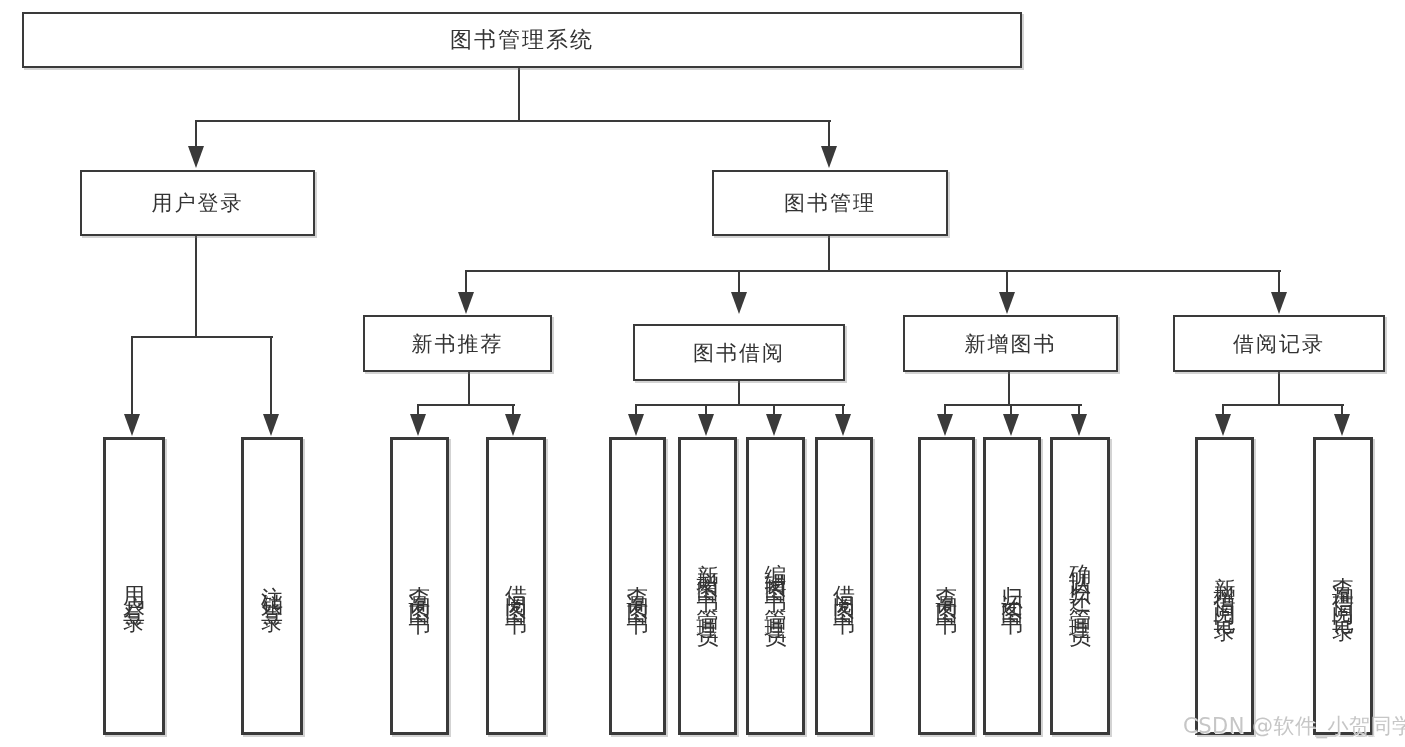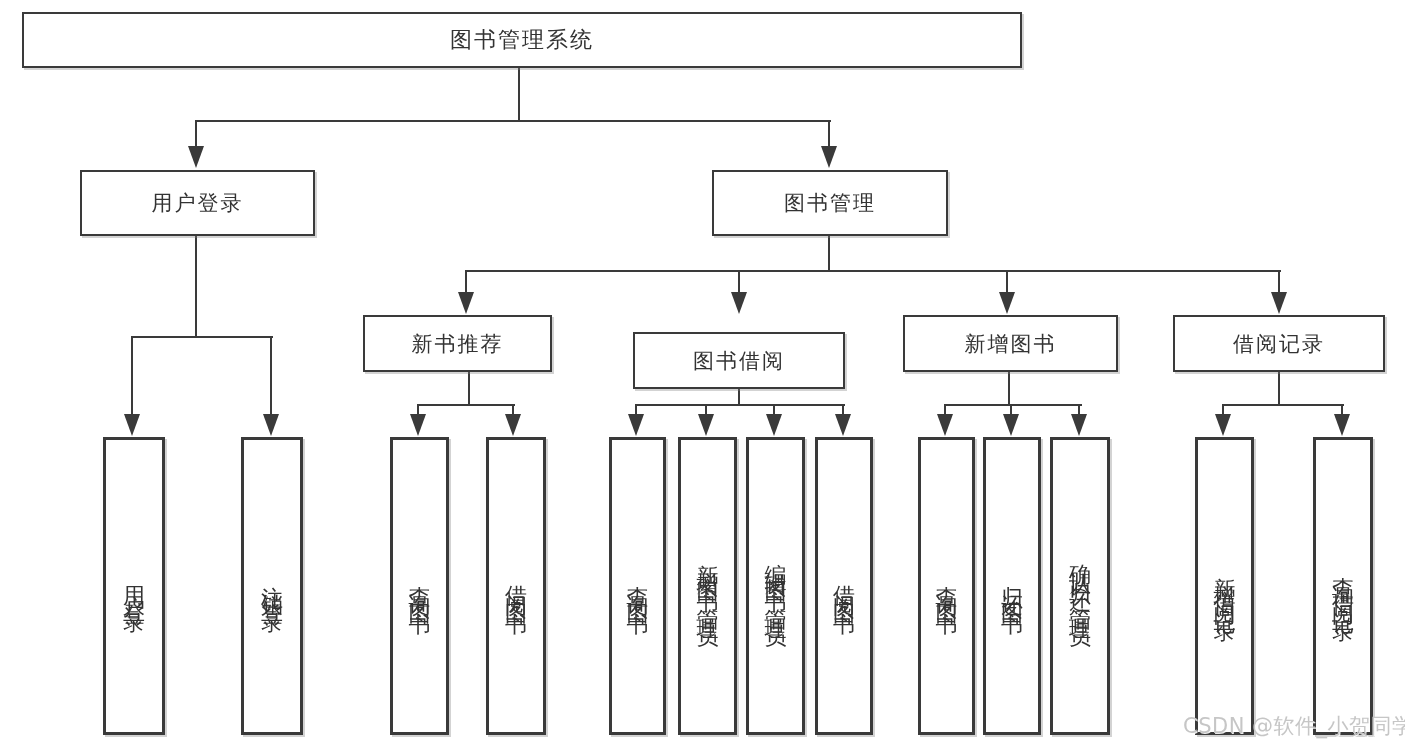--- a/index.html
+++ b/index.html
@@ -134,21 +134,21 @@
   <div class="box" style="left:80px;top:170px;width:235px;height:66px">
     <span class="lbl">用户登录</span>
   </div>
   <div class="box" style="left:712px;top:170px;width:236px;height:66px">
     <span class="lbl">图书管理</span>
   </div>
 
   <div class="box" style="left:363px;top:315px;width:189px;height:57px">
     <span class="lbl">新书推荐</span>
   </div>
-  <div class="box" style="left:633px;top:332px;width:212px;height:57px">
+  <div class="box" style="left:633px;top:324px;width:212px;height:57px">
     <span class="lbl">图书借阅</span>
   </div>
   <div class="box" style="left:903px;top:315px;width:215px;height:57px">
     <span class="lbl">新增图书</span>
   </div>
   <div class="box" style="left:1173px;top:315px;width:212px;height:57px">
     <span class="lbl">借阅记录</span>
   </div>
 
   <div class="box leaf vert" style="left:103px;top:437px;width:62px;height:298px">

